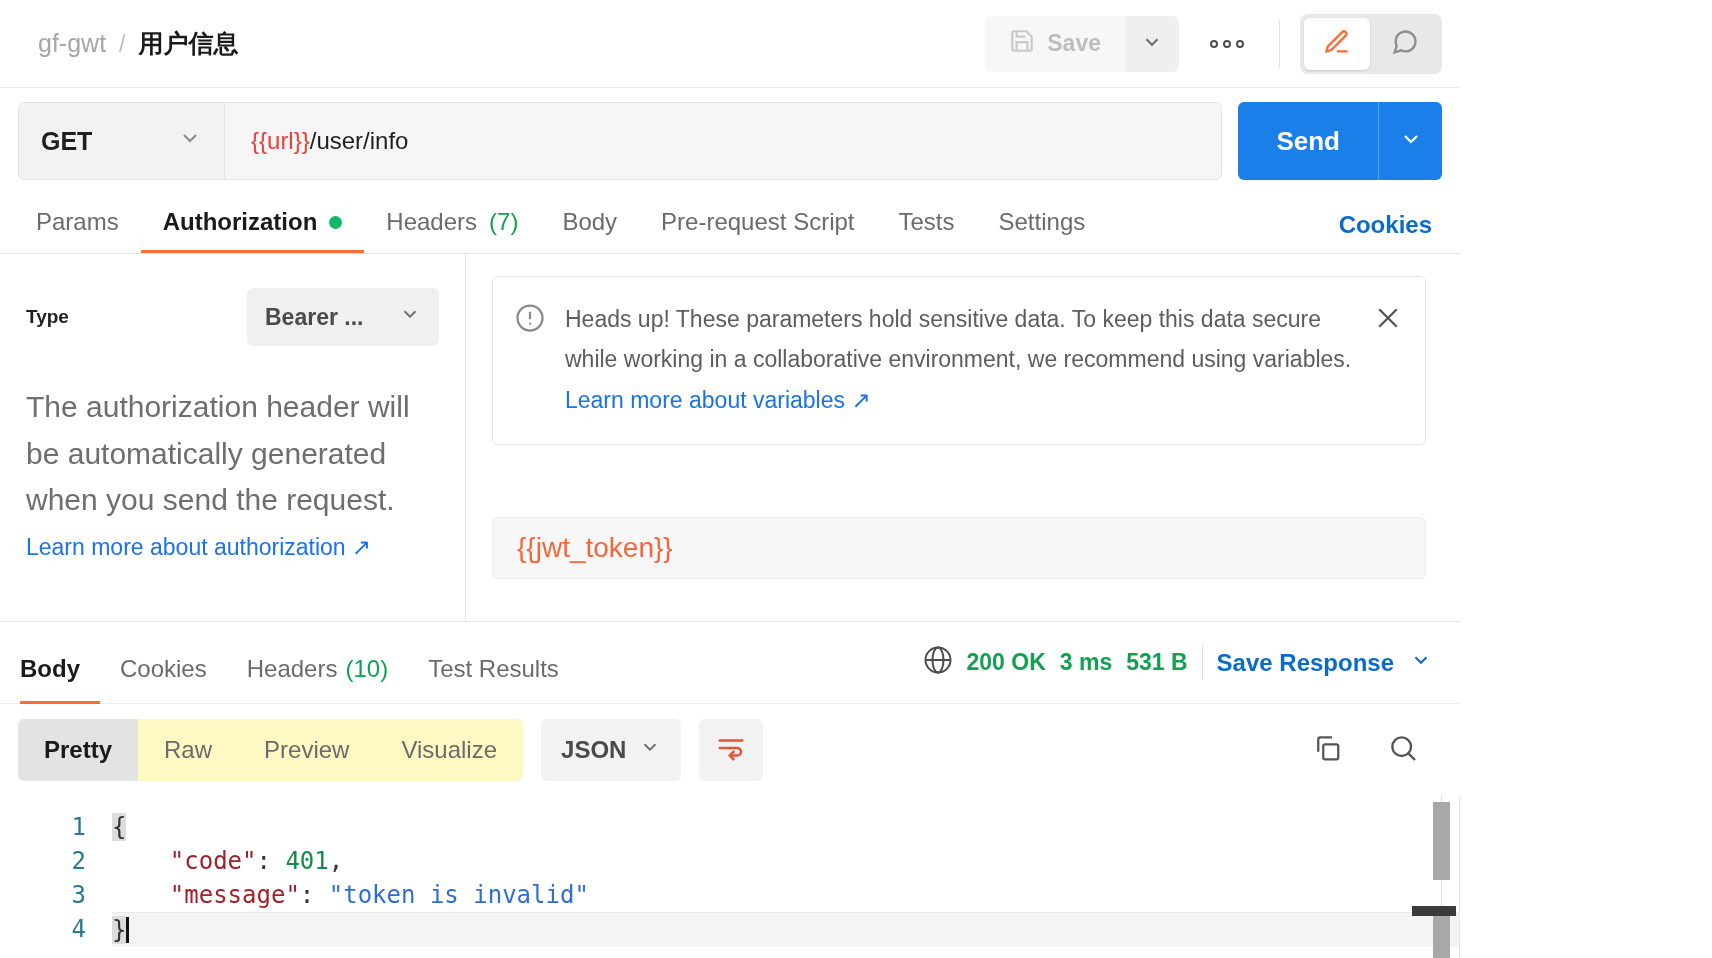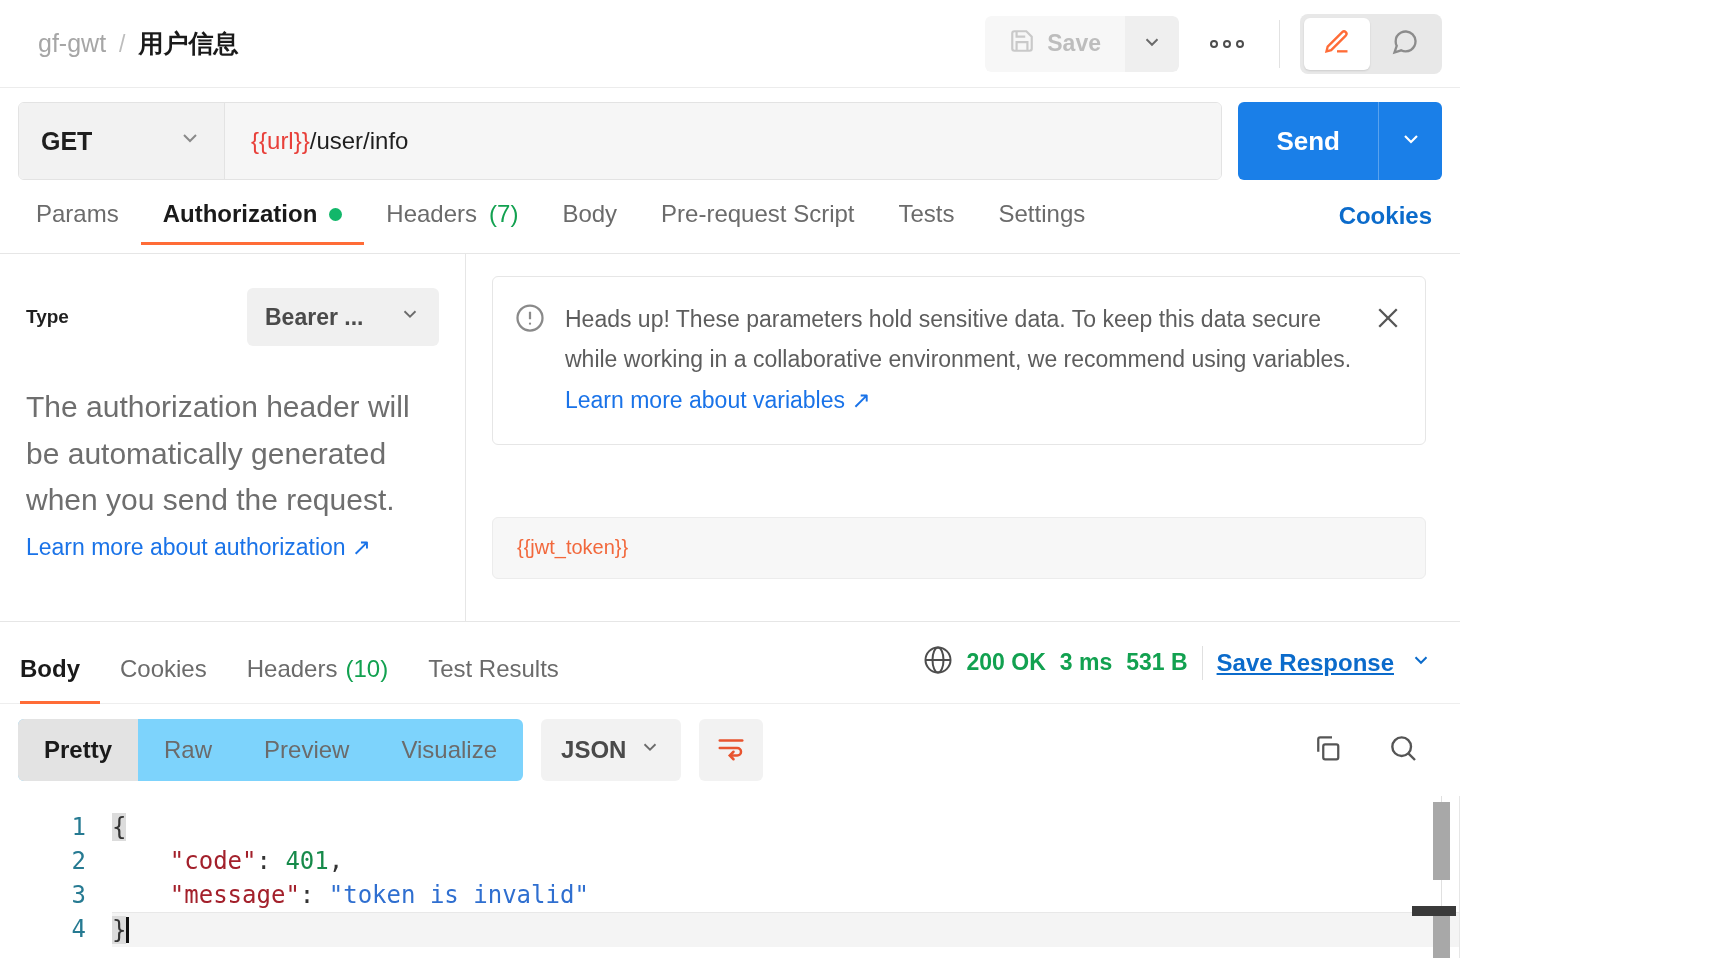--- a/index.html
+++ b/index.html
@@ -79,21 +79,21 @@
     border: none; border-radius: 6px 0 0 6px; cursor: pointer;
   }
   .send-caret {
     background: #1a7fe8; width: 64px; display: flex; align-items: center;
     justify-content: center; border-radius: 0 6px 6px 0; cursor: pointer;
     border-left: 1px solid rgba(255,255,255,.28);
   }
 
   
   .req-tabs {
-    display: flex; align-items: center; gap: 0;
+    display: flex; align-items: flex-end; gap: 0;
     padding: 0 28px; height: 62px; border-bottom: 1px solid #e6e6e6;
   }
   .rtab {
     font-size: 24px; color: #6b6b6b; padding: 0 22px 14px 22px;
     display: flex; align-items: center; gap: 12px; cursor: pointer;
     border-bottom: 3px solid transparent;
   }
   .rtab:first-child { padding-left: 8px; }
   .rtab.active { color: #1a1a1a; font-weight: 600; border-bottom-color: #ff6c37; }
   .green-dot { width: 13px; height: 13px; border-radius: 50%; background: #12b76a; }
@@ -125,44 +125,44 @@
   .notice-icon { flex: 0 0 auto; margin-top: 4px; }
   .notice-text { flex: 1 1 auto; font-size: 23px; line-height: 1.75; color: #5d5d5d; }
   .notice-link { color: #1a73e8; cursor: pointer; }
   .notice-close { flex: 0 0 auto; cursor: pointer; margin-top: 4px; }
 
   .token-row { display: flex; align-items: center; margin-top: 72px; }
   .token-label { width: 548px; flex: 0 0 548px; font-size: 25px; color: #1f1f1f; }
   .token-field {
     flex: 1 1 auto; background: #f7f7f7; border: 1px solid #ececec; border-radius: 6px;
     height: 62px; display: flex; align-items: center; padding: 0 24px;
-    font-size: 20px; color: #f2683c; cursor: text;
+    font-size: 28px; color: #f2683c; cursor: text;
   }
 
   
   .resp-head {
     height: 82px; flex: 0 0 82px; display: flex; align-items: center;
     padding: 0 28px 0 20px; border-bottom: 1px solid #eee;
   }
   .resp-tabs { display: flex; align-items: flex-end; height: 82px; }
   .restab {
     font-size: 24px; color: #6b6b6b; padding: 0 20px 18px 20px; cursor: pointer;
     display: flex; align-items: flex-end; gap: 8px; border-bottom: 3px solid transparent;
     height: 100%;
   }
   .restab:first-child { padding-left: 0; }
   .restab.active { color: #1a1a1a; font-weight: 600; border-bottom-color: #ff6c37; }
   .resp-spacer { flex: 1 1 auto; }
   .resp-meta { display: flex; align-items: center; gap: 14px; font-size: 23px; }
   .meta-green { color: #12a150; font-weight: 600; }
   .meta-divider { width: 1px; height: 34px; background: #e0e0e0; }
-  .save-resp { color: #0b6bcb; font-weight: 700; font-size: 24px; display: flex; align-items: center; gap: 16px; cursor: pointer; text-decoration: underline; }
+  .save-resp { color: #0b6bcb; font-weight: 700; font-size: 24px; display: flex; align-items: center; gap: 16px; cursor: pointer; }
 
   .view-toolbar { height: 92px; flex: 0 0 92px; display: flex; align-items: center; padding: 0 28px 0 18px; gap: 18px; }
-  .pill-group { display: flex; background: #7dd3fc; border-radius: 6px; overflow: hidden; height: 62px; }
+  .pill-group { display: flex; background: #fef9c3; border-radius: 6px; overflow: hidden; height: 62px; }
   .pill {
     display: flex; align-items: center; padding: 0 26px; font-size: 24px;
     color: #6b6b6b; cursor: pointer;
   }
   .pill.active { background: #e3e3e3; color: #1a1a1a; font-weight: 600; }
   .json-sel {
     background: #f2f2f2; border-radius: 6px; height: 62px; width: 140px;
     display: flex; align-items: center; justify-content: space-between;
     padding: 0 20px; font-size: 24px; color: #4a4a4a; font-weight: 600; cursor: pointer;
   }

